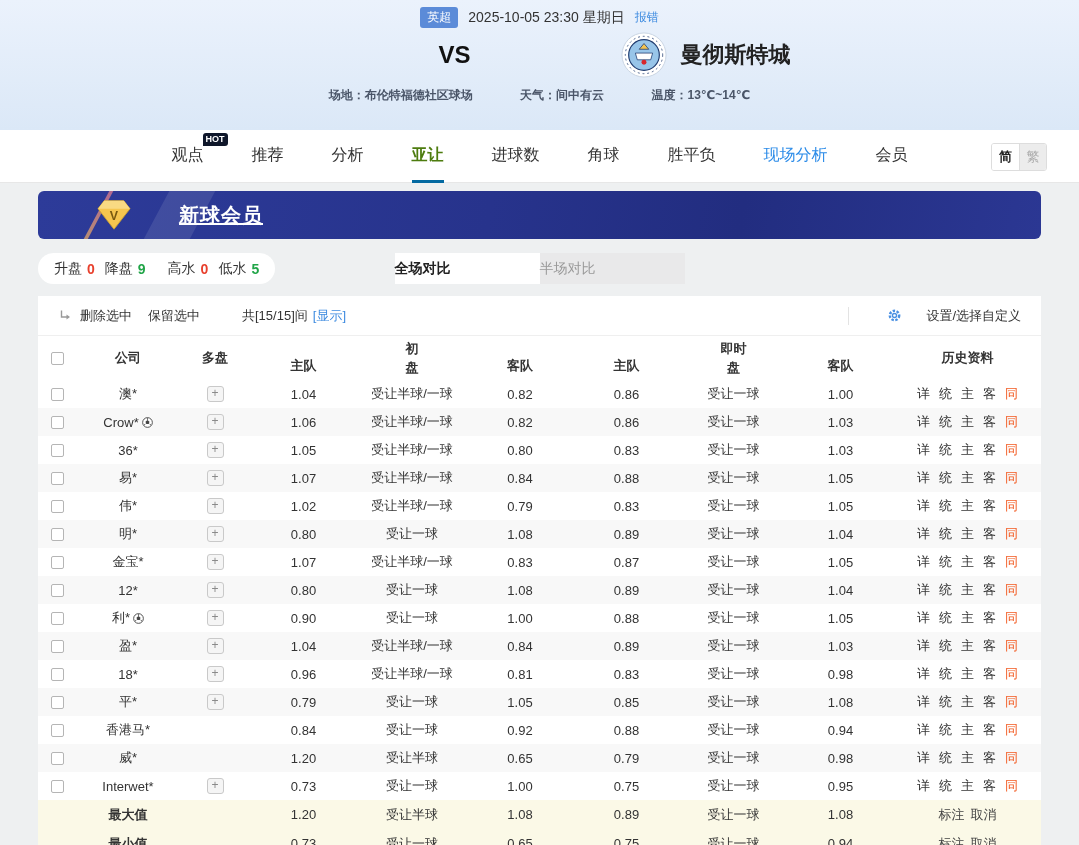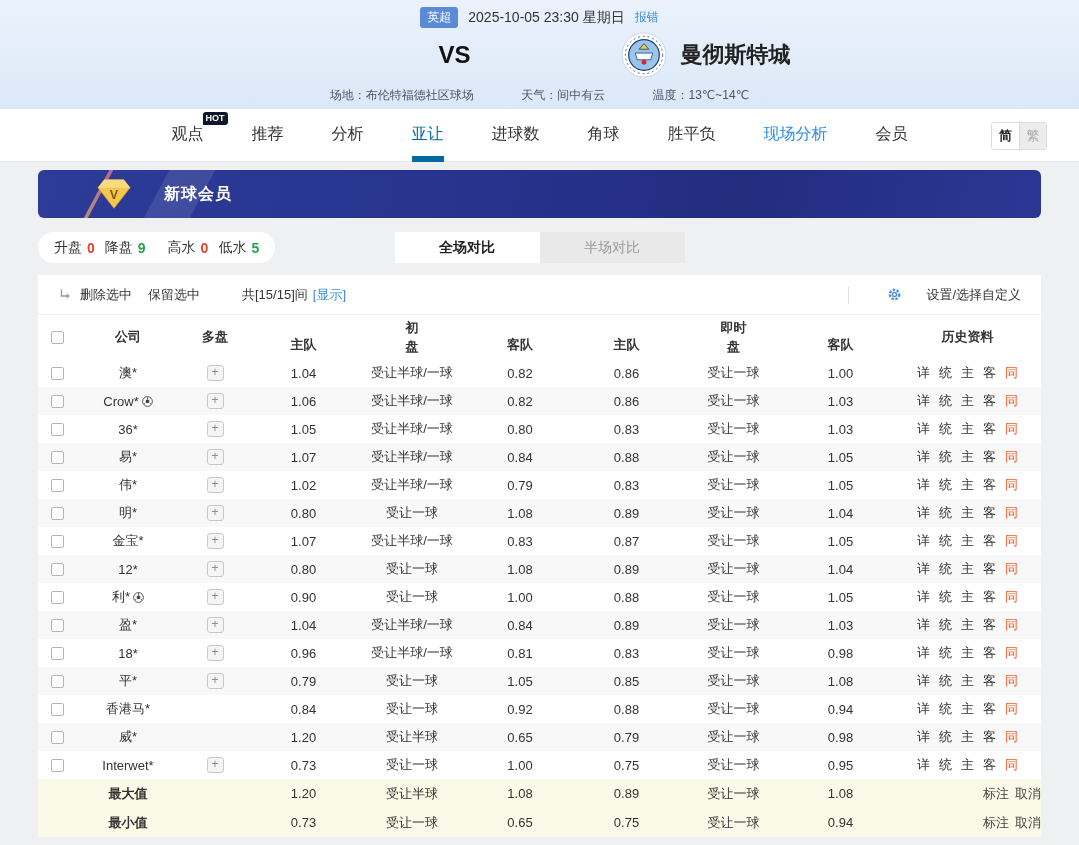--- a/index.html
+++ b/index.html
@@ -4,65 +4,65 @@
 <style>
   * { margin:0; padding:0; box-sizing:border-box; }
   html,body { width:1079px; height:845px; }
   body {
     font-family:"Liberation Sans","DejaVu Sans",sans-serif;
     background:#eef0f1; color:#333; overflow:hidden; font-size:13px;
   }
   a { text-decoration:none; cursor:pointer; }
 
   
-  .top-header { height:109px; background:linear-gradient(180deg,#ebf2fc 0%,#dbe8f7 100%); }
+  .top-header { height:130px; background:linear-gradient(180deg,#ebf2fc 0%,#dbe8f7 100%); }
   .meta-line { display:flex; justify-content:center; align-items:center; gap:10px; padding-top:7px; }
   .league-badge { background:#5b8bd8; color:#fff; font-size:12px; padding:2px 7px; border-radius:3px; cursor:pointer; }
   .datetime { font-size:14px; color:#333; font-weight:normal; }
   .report-link { color:#3f8ce0; font-size:12px; }
   .match-row { display:flex; align-items:center; justify-content:center; margin-top:4px; }
   .team-name { font-size:22px; font-weight:bold; color:#222; }
   .team-logo { width:46px; height:46px; display:inline-block; }
   .home-group .team-logo { margin-left:14px; }
   .away-group .team-logo { margin-right:14px; }
   .vs { font-size:24px; font-weight:bold; color:#111; margin:0 150px; }
   .match-row .grp { display:flex; align-items:center; }
   .info-line { text-align:center; font-size:12px; color:#4a5568; margin-top:9px; }
-  .info-line span { margin:0 22px; }
+  .info-line span { margin:0 22px;font-weight:bold; }
 
   
   .navbar { height:53px; background:#fff; border-bottom:1px solid #e7e7e7; display:flex; align-items:center; justify-content:center; position:relative; }
   .nav-tab { font-size:16px; color:#333; margin:0 24px; height:53px; line-height:50px; position:relative; cursor:pointer; white-space:nowrap; }
-  .nav-tab.active { color:#0369a1; font-weight:normal; border-bottom:6px solid #0369a1; }
+  .nav-tab.active { color:#4d7c0f; font-weight:bold; border-bottom:3px solid #0369a1; }
   .nav-tab.highlight { color:#2b8be8; }
   .hot-badge { position:absolute; top:3px; right:-24px; background:#0f172a; color:#fff; font-size:9px; font-weight:bold; line-height:1; padding:2px 3px; border-radius:3px 3px 3px 0; }
   .lang-toggle { position:absolute; right:32px; top:13px; display:flex; border:1px solid #ddd; border-radius:3px; overflow:hidden; }
   .lang-btn { width:27px; height:26px; display:flex; align-items:center; justify-content:center; font-size:13px; cursor:pointer; }
   .lang-btn.on { background:#fff; color:#222; font-weight:bold; }
   .lang-btn.off { background:#ececec; color:#aaa; border-left:1px solid #ddd; }
 
   
   .vip-banner { margin:8px 38px 0; height:48px; border-radius:6px; position:relative; overflow:hidden; cursor:pointer;
     background:linear-gradient(100deg,#2d3b99 0%,#27338c 45%,#222d80 70%,#2b3793 100%);
     display:flex; align-items:center; color:#fff; }
   .vip-banner::before { content:""; position:absolute; left:118px; top:-20px; width:46px; height:90px; background:rgba(255,255,255,0.10); transform:skewX(-28deg); }
   .vip-banner::after { content:""; position:absolute; left:58px; top:-20px; width:4px; height:90px; background:linear-gradient(180deg,#e86aa0,#f6c64f); transform:skewX(-28deg); opacity:.7; }
   .vip-diamond { margin-left:58px; width:36px; height:32px; z-index:2; }
-  .vip-title { font-size:16px; font-weight:bold; margin-left:32px; z-index:2; letter-spacing:1px; }
+  .vip-title { font-size:20px; font-weight:bold; margin-left:47px; z-index:2; letter-spacing:1px;text-decoration:underline; }
   .vip-right { margin-left:auto; margin-right:26px; display:flex; align-items:center; gap:10px; font-size:15px; font-weight:bold; z-index:2; }
 
   
   .filter-row { margin:14px 38px 0; height:31px; position:relative; display:flex; align-items:center; }
   .stats-pill { background:#fff; border-radius:16px; height:31px; padding:0 16px; display:flex; align-items:center; font-size:14px; color:#333; }
   .stat-item { display:flex; align-items:center; margin-right:10px; }
   .stat-item:nth-child(2) { margin-right:22px; }
   .stat-item:last-child { margin-right:0; }
   .stat-val { font-weight:bold; margin-left:5px; }
   .seg-tabs { position:absolute; left:50%; transform:translateX(-50%); display:flex; height:31px; }
-  .seg-tab { width:145px; text-align:center; line-height:31px; font-size:14px; cursor:pointer; }
+  .seg-tab { width:145px; line-height:31px; font-size:14px; cursor:pointer; }
   .seg-tab.on { background:#fff; color:#222; font-weight:bold; }
   .seg-tab.off { background:#e9e9ea; color:#999; }
 
   
   .table-card { margin:12px 38px 0; background:#fff; }
   .controls-row { height:40px; display:flex; align-items:center; padding:0 20px; font-size:13px; color:#333; border-bottom:1px solid #efefef; }
   .ctl-icon { margin-right:8px; display:flex; }
   .ctl-link { margin-right:16px; cursor:pointer; }
   .count-text { margin-left:26px; color:#333; }
   .show-link { color:#3f8ce0; margin-left:5px; }
@@ -77,21 +77,21 @@
   .odds-row { height:28px; font-size:13px; text-align:center; color:#333; }
   .rows-body .odds-row:nth-child(even) { background:#f8f8f8; }
   .cell { display:flex; align-items:center; justify-content:center; gap:3px; }
   input[type="checkbox"] { appearance:none; width:13px; height:13px; border:1px solid #b5b5b5; border-radius:2px; background:#fff; cursor:pointer; }
   .plus-btn { width:17px; height:16px; border:1px solid #c9c9c9; border-radius:3px; background:#f5f5f5; color:#8a8a8a; font-size:12px; line-height:13px; text-align:center; cursor:pointer; }
   .hist-links { display:flex; gap:9px; justify-content:center; }
   .hl { color:#333; cursor:pointer; }
   .hl.red { color:#f25a21; }
   .sum-row { height:29px; background:#fbf9e7; font-size:13px; text-align:center; }
   .sum-label { font-weight:bold; }
-  .sum-links { display:flex; gap:6px; justify-content:flex-end; }
+  .sum-links { display:flex; gap:6px; justify-content:center; }
   .sum-links span { cursor:pointer; color:#444; }
   .ball-icon { display:inline-flex; }
 </style>
 </head>
 <body>
 
 <div class="top-header">
   <div class="meta-line">
     <span class="league-badge">英超</span>
     <span class="datetime">2025-10-05 23:30 星期日</span>

